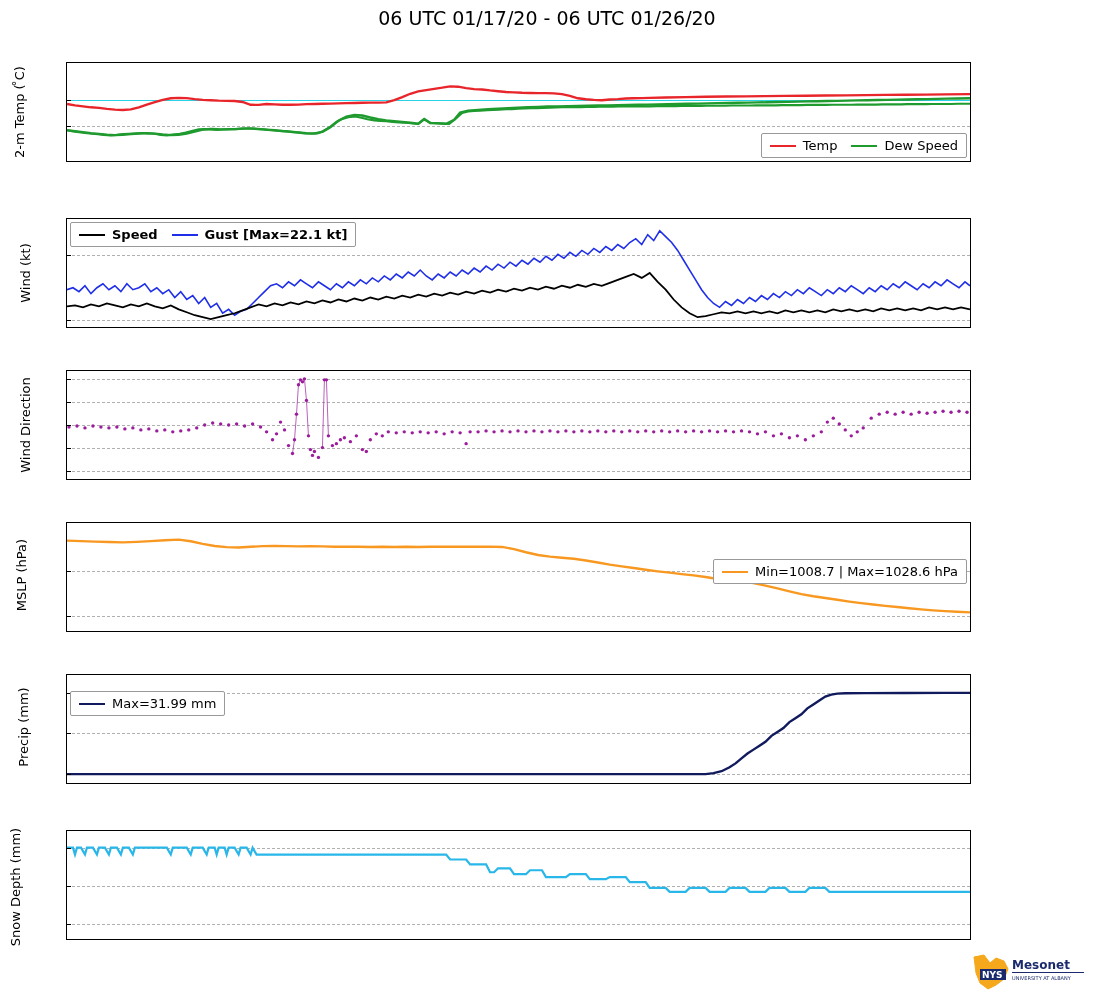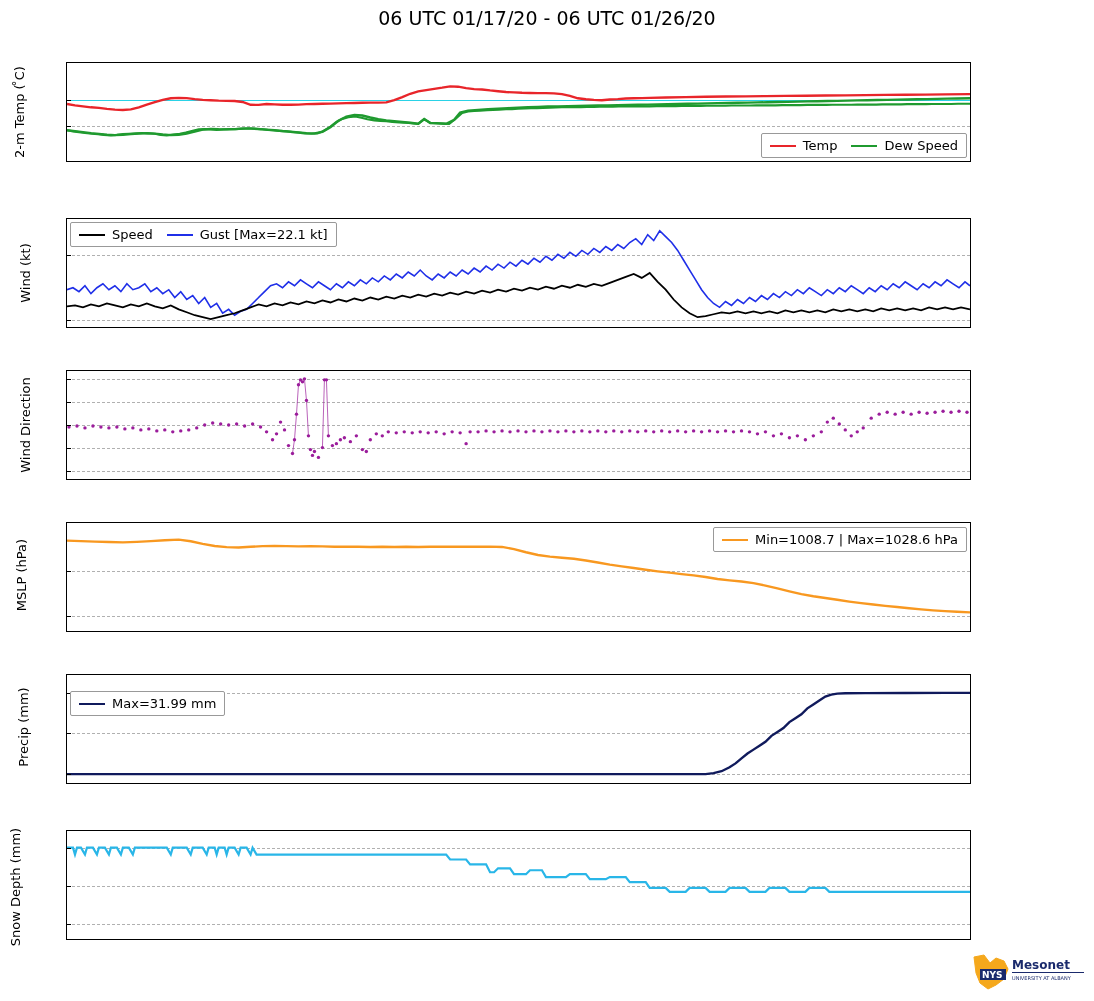--- a/index.html
+++ b/index.html
@@ -184,21 +184,21 @@
     <div class="plotbox">
       <div class="gridline" style="top:33.3%"></div>
       <div class="gridline" style="top:93.9%"></div>
       <svg class="series" viewBox="0 0 905 110" preserveAspectRatio="none">
         <polyline fill="none" stroke="#1f2fe8" stroke-width="1.6" points="0,72 6,70 12,74 18,68 24,76 30,70 36,66 42,72 48,68 54,74 60,66 66,72 72,70 78,66 84,74 90,70 96,76 102,72 108,80 114,74 120,82 126,78 132,86 138,80 144,90 150,86 156,96 162,92 168,98 174,94 180,92 186,86 192,80 198,74 204,68 210,66 216,70 222,64 228,68 234,62 240,66 246,70 252,64 258,68 264,72 270,66 276,70 282,64 288,68 294,62 300,66 306,60 312,64 318,58 324,62 330,56 336,60 342,54 348,58 354,52 360,58 366,62 372,56 378,60 384,54 390,58 396,52 402,56 408,50 414,54 420,48 426,52 432,46 438,50 444,44 450,48 456,42 462,46 468,40 474,44 480,38 486,42 492,36 498,40 504,34 510,38 516,32 522,36 528,30 534,34 540,28 546,32 552,26 558,30 564,24 570,20 576,26 582,16 588,22 594,12 600,18 606,24 612,32 618,42 624,52 630,62 636,72 642,80 648,86 654,90 660,84 666,88 672,82 678,86 684,80 690,84 696,78 702,82 708,76 714,80 720,74 726,78 732,72 738,76 744,70 750,74 756,78 762,72 768,76 774,70 780,74 786,68 792,72 798,76 804,70 810,74 816,68 822,72 828,66 834,70 840,64 846,68 852,72 858,66 864,70 870,64 876,68 882,62 888,66 894,70 900,64 905,68"></polyline>
         <polyline fill="none" stroke="#000000" stroke-width="1.8" points="0,89 8,88 16,90 24,87 32,89 40,86 48,88 56,90 64,87 72,89 80,86 88,89 96,91 104,88 112,92 120,95 128,98 136,100 144,102 152,100 160,98 168,96 176,93 184,90 192,87 200,89 208,86 216,88 224,85 232,87 240,84 248,86 256,83 264,85 272,82 280,84 288,81 296,83 304,80 312,82 320,79 328,81 336,78 344,80 352,77 360,79 368,76 376,78 384,75 392,77 400,74 408,76 416,73 424,75 432,72 440,74 448,71 456,73 464,70 472,72 480,69 488,71 496,68 504,70 512,67 520,69 528,66 536,68 544,65 552,62 560,59 568,56 576,60 584,55 592,64 600,72 608,82 616,90 624,96 632,100 640,99 648,97 656,95 664,96 672,94 680,96 688,94 696,96 704,94 712,96 720,93 728,95 736,93 744,95 752,93 760,95 768,92 776,94 784,92 792,94 800,92 808,94 816,91 824,93 832,91 840,93 848,91 856,93 864,90 872,92 880,90 888,92 896,90 905,92"></polyline>
       </svg>
 
       <div class="ytickmark" style="top:33.3%"></div>
       <div class="ytickmark" style="top:93.9%"></div>
-      <div class="legend" style="left:3px; top:3px;">
+      <div class="legend" style="left:3px; top:3px;font-weight:bold;">
         <span class="entry">
           <span class="swatch" style="border-top-color:#000000"></span>
           <span>Speed</span>
         </span>
         <span class="entry">
           <span class="swatch" style="border-top-color:#1f2fe8"></span>
           <span>Gust [Max=22.1 kt]</span>
         </span>
       </div>
     <div class="tickmark" style="left: 4.16667%;"></div>
@@ -414,21 +414,21 @@
     <div class="ylabel" style="left:-52px; top:108px; width:110px;">MSLP (hPa)</div>
     <div class="plotbox">
       <div class="gridline" style="top:44.9%"></div>
       <div class="gridline" style="top:85.7%"></div>
       <svg class="series" viewBox="0 0 905 110" preserveAspectRatio="none">
         <polyline fill="none" stroke="#f89820" stroke-width="2.4" points="0,18 14,18.4 28,19 42,19.4 56,19.8 70,19.2 84,18.4 98,17.6 112,17.0 124,18.6 136,21.2 148,23.4 160,24.6 172,25.0 184,24.2 196,23.6 208,23.4 220,23.6 232,23.8 244,23.6 256,23.8 268,24.2 280,24.0 292,24.2 304,24.4 316,24.2 328,24.4 340,24.2 352,24.4 364,24.2 376,24.0 388,24.2 400,24.0 412,24.2 424,24.0 436,24.4 448,26.6 460,29.8 472,32.6 484,34.2 496,35.4 508,36.4 520,38.2 532,40.2 544,42.4 556,44.2 568,45.8 580,47.6 592,49.2 604,50.6 616,52.0 628,53.4 640,55.0 652,57.0 664,58.4 676,59.6 688,61.2 700,63.8 712,66.6 724,69.6 736,72.4 748,74.6 760,76.4 772,78.2 784,80.0 796,81.6 808,83.0 820,84.4 832,85.6 844,86.8 856,88.0 868,89.0 880,89.8 892,90.4 905,91.0"></polyline>
       </svg>
 
       <div class="ytickmark" style="top:44.9%"></div>
       <div class="ytickmark" style="top:85.7%"></div>
-      <div class="legend" style="right:3px; top:4px;">
+      <div class="legend" style="right:3px; top:36px;">
         <span class="entry">
           <span class="swatch" style="border-top-color:#f89820"></span>
           <span>Min=1008.7 | Max=1028.6 hPa</span>
         </span>
       </div>
     <div class="tickmark" style="left: 4.16667%;"></div>
         <div class="tickmark" style="left: 8.33333%;"></div>
         <div class="tickmark" style="left: 12.5%;"></div>
         <div class="tickmark" style="left: 16.6667%;"></div>
         <div class="tickmark" style="left: 20.8333%;"></div>

